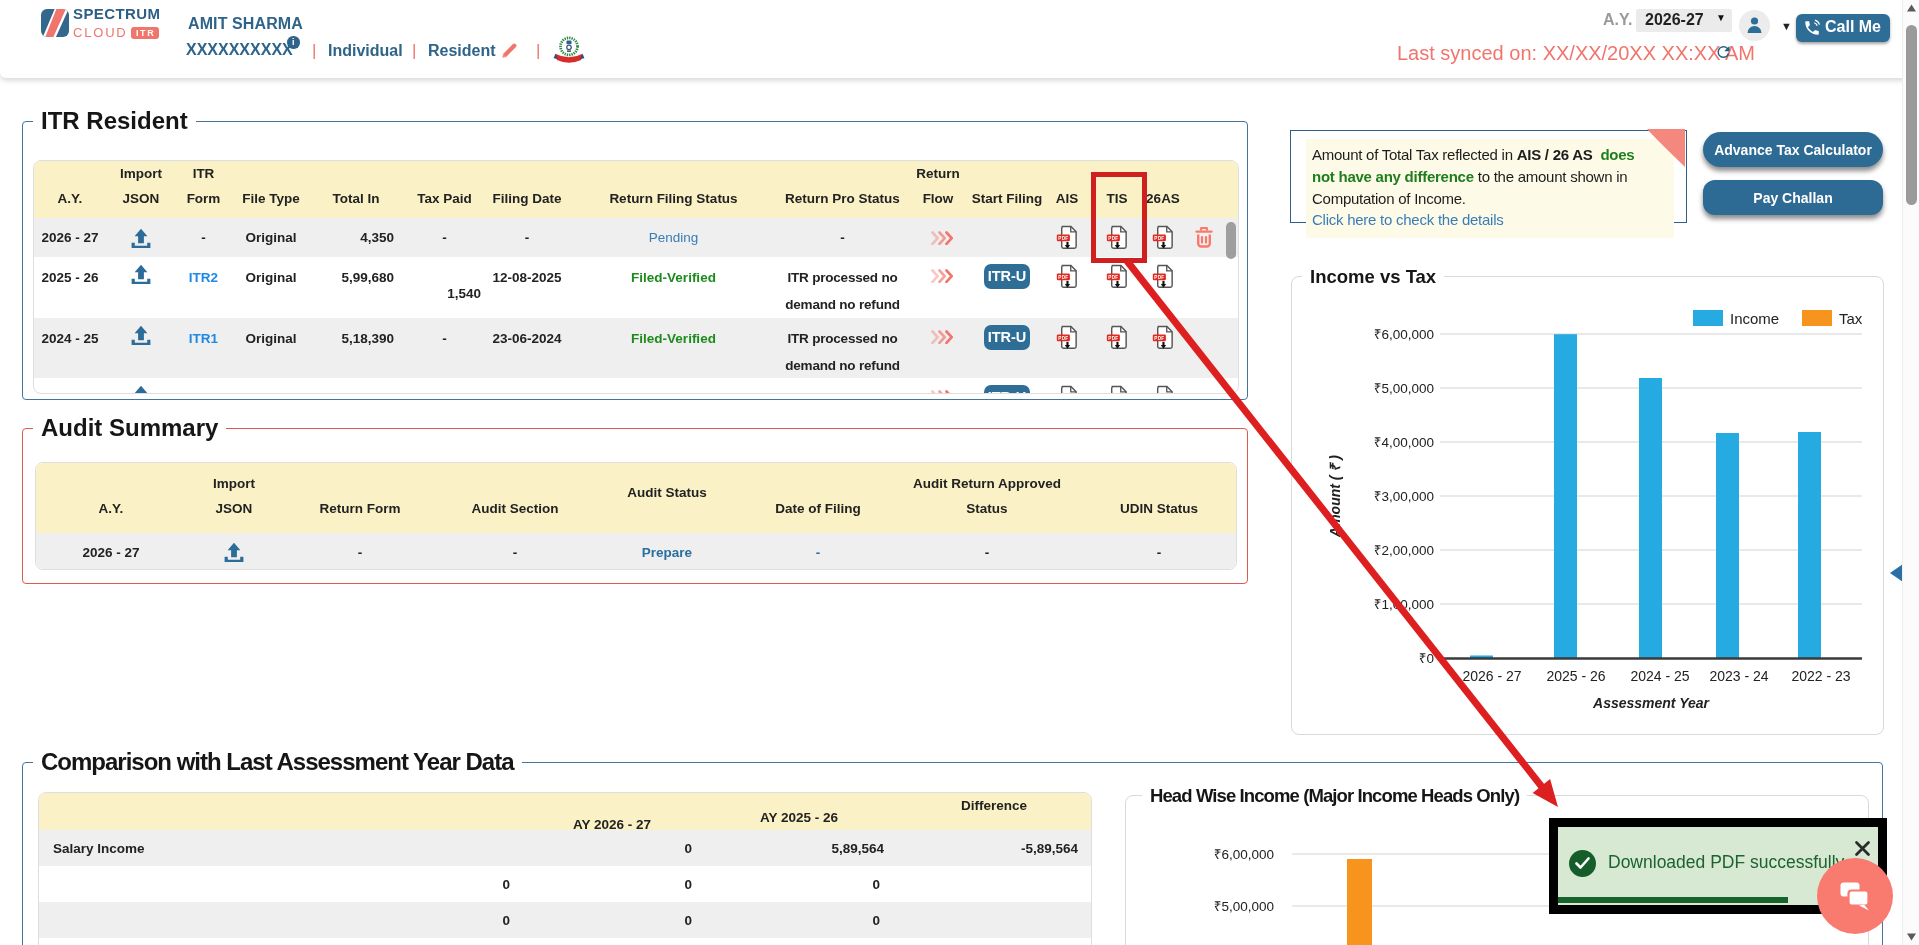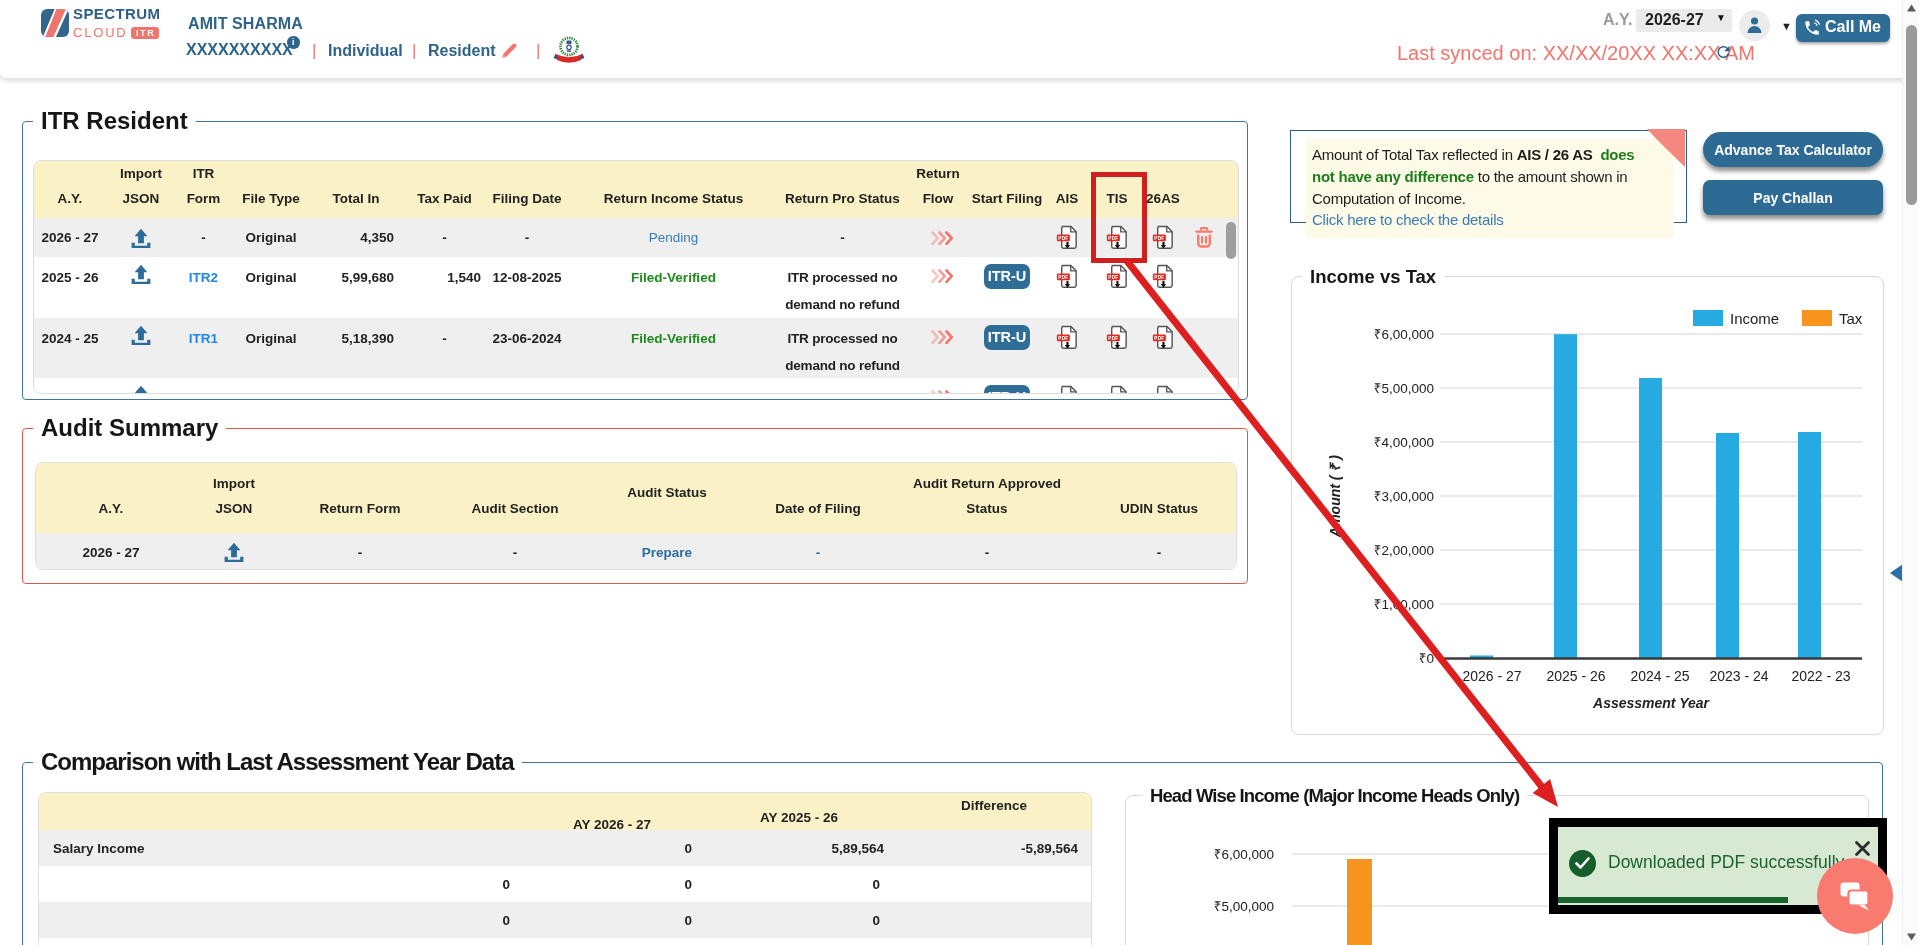--- a/index.html
+++ b/index.html
@@ -144,21 +144,21 @@
 </div>
 <div class="tbl" style="left:33px;top:160px;width:1206px;height:234px;">
   <div class="trow ylw itrg" style="height:57px;">
     <div class="hcell">A.Y.</div>
     <div class="hcell">Import<br>JSON</div>
     <div class="hcell">ITR<br>Form</div>
     <div class="hcell">File Type</div>
     <div class="hcell">Total In</div>
     <div class="hcell">Tax Paid</div>
     <div class="hcell">Filing Date</div>
-    <div class="hcell">Return Income Status</div>
+    <div class="hcell">Return Filing Status</div>
     <div class="hcell">Return Pro Status</div>
     <div class="hcell">Return<br>Flow</div>
     <div class="hcell">Start Filing</div>
     <div class="hcell">AIS</div>
     <div class="hcell">TIS</div>
     <div class="hcell">26AS</div>
     <div class="hcell"></div>
   </div>
   <div class="trow grey itrg" style="height:39px;">
     <div class="cell">2026 - 27</div>
@@ -204,21 +204,21 @@
   <div class="trow itrg rtall" style="height:61px;">
     <div class="cell">2025 - 26</div>
     <div class="cell">
         <svg width="20" height="20" viewBox="0 0 20 20">
           <use href="#uplico"></use>
         </svg>
       </div>
     <div class="cell link">ITR2</div>
     <div class="cell">Original</div>
     <div class="cell num" style="padding-right:7px;">5,99,680</div>
-    <div class="cell num" style="padding-right:7px;">1,540</div>
+    <div class="cell num" style="padding-right:7px;margin-top:16px;">1,540</div>
     <div class="cell">12-08-2025</div>
     <div class="cell green">Filed-Verified</div>
     <div class="cell" style="font-weight:600;text-align:center;letter-spacing:-.2px;">ITR processed no<br>demand no refund</div>
     <div class="cell">
         <svg width="22" height="14" viewBox="0 0 22 14">
           <use href="#chevs"></use>
         </svg>
       </div>
     <div class="cell">
         <span class="itru">ITR-U</span>
@@ -352,21 +352,21 @@
 </div>
 
 <div class="abs" style="left:1290px;top:130px;width:397px;height:93px;border:1px solid #2f5f86;background:#fff;">
   <div class="abs" style="left:15px;top:8px;width:368px;height:99px;background:#fdfbe8;"></div>
   <div class="abs" style="left:21px;top:13px;width:362px;font-size:15px;letter-spacing:-.25px;line-height:21.8px;color:#1d1d1d;">Amount of Total Tax reflected in <b>AIS / 26 AS</b>&nbsp; <b style="color:#1e7e1e;">does<br>not have any difference</b> to the amount shown in<br>Computation of Income.<br><span style="color:#3a7cb8;">Click here to check the details</span></div>
   <svg class="abs" style="left:356px;top:-2px" width="38" height="38" viewBox="0 0 38 38">
     <path d="M0 0 L38 0 L38 38 Q 9 10 0 0 Z" fill="#f4887e"></path>
   </svg>
 </div>
 <div class="abs" style="left:1703px;top:132px;width:180px;height:35px;background:#2e6b94;border-radius:17.5px;box-shadow:0 4px 5px rgba(0,0,0,.45);color:#fff;font-size:14px;font-weight:700;display:flex;align-items:center;justify-content:center;">Advance Tax Calculator</div>
-<div class="abs" style="left:1703px;top:180px;width:180px;height:35px;background:#2e6b94;border-radius:7px;box-shadow:0 4px 5px rgba(0,0,0,.45);color:#fff;font-size:14px;font-weight:700;display:flex;align-items:center;justify-content:center;">Pay Challan</div>
+<div class="abs" style="left:1703px;top:180px;width:180px;height:35px;background:#2e6b94;border-radius:12px;box-shadow:0 4px 5px rgba(0,0,0,.45);color:#fff;font-size:14px;font-weight:700;display:flex;align-items:center;justify-content:center;">Pay Challan</div>
 
 <div class="fs" style="left:1291px;top:276px;width:593px;height:459px;border-color:#d9d9d9;border-radius:8px;">
   <div class="lg" style="left:10px;font-size:18.5px;top:-12px;line-height:24px;">Income vs Tax</div>
 </div>
 <svg class="abs" style="left:1292px;top:277px;" width="591" height="457" viewBox="0 0 591 457" font-family="Liberation Sans, sans-serif">
   <rect x="401" y="33" width="30" height="16" fill="#25aae1"></rect>
   <text x="438" y="47" font-size="15" fill="#222">Income</text>
   <rect x="510" y="33" width="30" height="16" fill="#f7941d"></rect>
   <text x="547" y="47" font-size="15" fill="#222">Tax</text>
   <g font-size="13.5" fill="#222" text-anchor="end">

